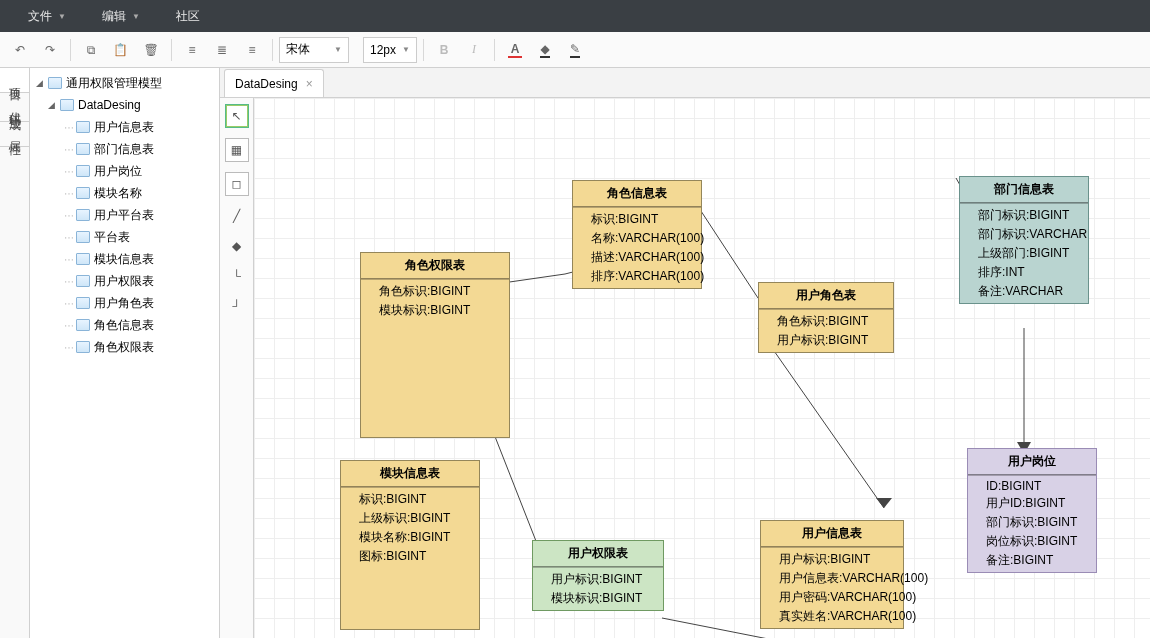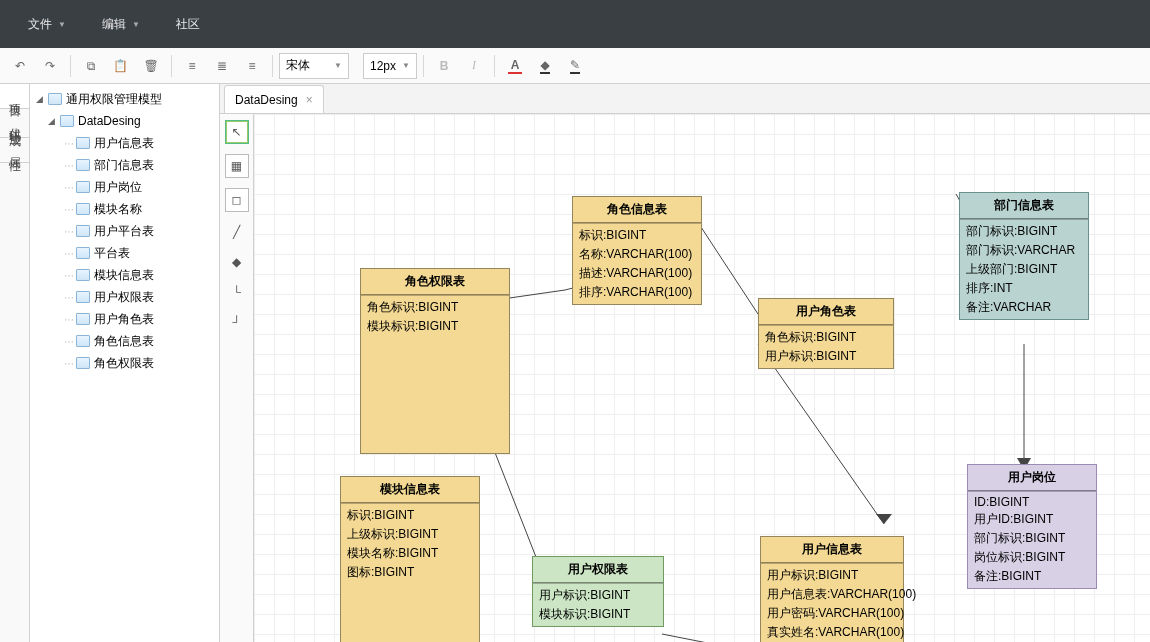--- a/index.html
+++ b/index.html
@@ -1,19 +1,19 @@
 <!DOCTYPE html>
 <html><head>
 <meta charset="utf-8">
 <style>
 * { box-sizing: border-box; margin: 0; padding: 0; font-family: "Microsoft YaHei", SimSun, sans-serif; }
 body { width: 1150px; height: 642px; overflow: hidden; background: #fff; font-size: 12px; }
 
 
-.menubar { height: 48px; background: #3a3f44; display: flex; align-items: center; padding: 0 10px; color: #e8e8e8; }
+.menubar { height: 32px; background: #3a3f44; display: flex; align-items: center; padding: 0 10px; color: #e8e8e8; }
 .menu-item { padding: 0 18px; height: 100%; display: flex; align-items: center; cursor: pointer; position: relative; }
 .menu-item .chev { font-size: 8px; margin-left: 6px; color: #aaa; }
 
 
 .toolbar { height: 36px; border-bottom: 1px solid #d0d0d0; display: flex; align-items: center; padding: 0 6px; gap: 2px; background: #fafafa; }
 .tbtn { width: 28px; height: 28px; display: flex; align-items: center; justify-content: center; color: #666; border-radius: 2px; cursor: pointer; }
 .tsep { width: 1px; height: 22px; background: #d8d8d8; margin: 0 4px; }
 .font-sel { width: 70px; height: 26px; border: 1px solid #ccc; background: #fff; display: flex; align-items: center; padding: 0 6px; justify-content: space-between; cursor: pointer; }
 .size-sel { width: 54px; height: 26px; border: 1px solid #ccc; background: #fff; display: flex; align-items: center; padding: 0 6px; justify-content: space-between; cursor: pointer; }
 .chev-sm { font-size: 8px; color: #888; }
@@ -45,21 +45,21 @@
 .pal-btn.active { border-color:#5b8; box-shadow:0 0 0 1px #9c6 inset; }
 .pal-line { width:24px; height:20px; display:flex; align-items:center; justify-content:center; cursor:pointer; color:#555; }
 
 .canvas { flex:1; position: relative; background-image: linear-gradient(#eee 1px, transparent 1px), linear-gradient(90deg, #eee 1px, transparent 1px); background-size: 20px 20px; background-color:#fff; overflow:hidden; }
 
 .entity { position:absolute; border:1px solid #94865a; background:#f3d994; font-size:12px; }
 .entity.green { background:#cce5c4; border-color:#6f9a62; }
 .entity.teal { background:#b9d4d0; border-color:#6a928c; }
 .entity.purple { background:#d8d1e6; border-color:#9a8cb5; }
 .entity .hdr { text-align:center; font-weight: bold; padding:4px 6px; border-bottom:1px solid rgba(0,0,0,.4); }
-.entity .flds { padding:2px 0; border-top: 1px solid rgba(0,0,0,.25); }
+.entity .flds { padding:2px 12px; border-top: 1px solid rgba(0,0,0,.25); }
 .entity .fld { padding:1px 6px; white-space:nowrap; }
 
 svg.links { position:absolute; left:0; top:0; width:100%; height:100%; pointer-events:none; }
 svg.links line { stroke:#444; stroke-width:1; }
 svg.links polygon { fill:#444; }
 
 
 .icon-underline { border-bottom: 2px solid #d33; width:14px; text-align:center; font-weight:bold; }
 </style>
 </head>

